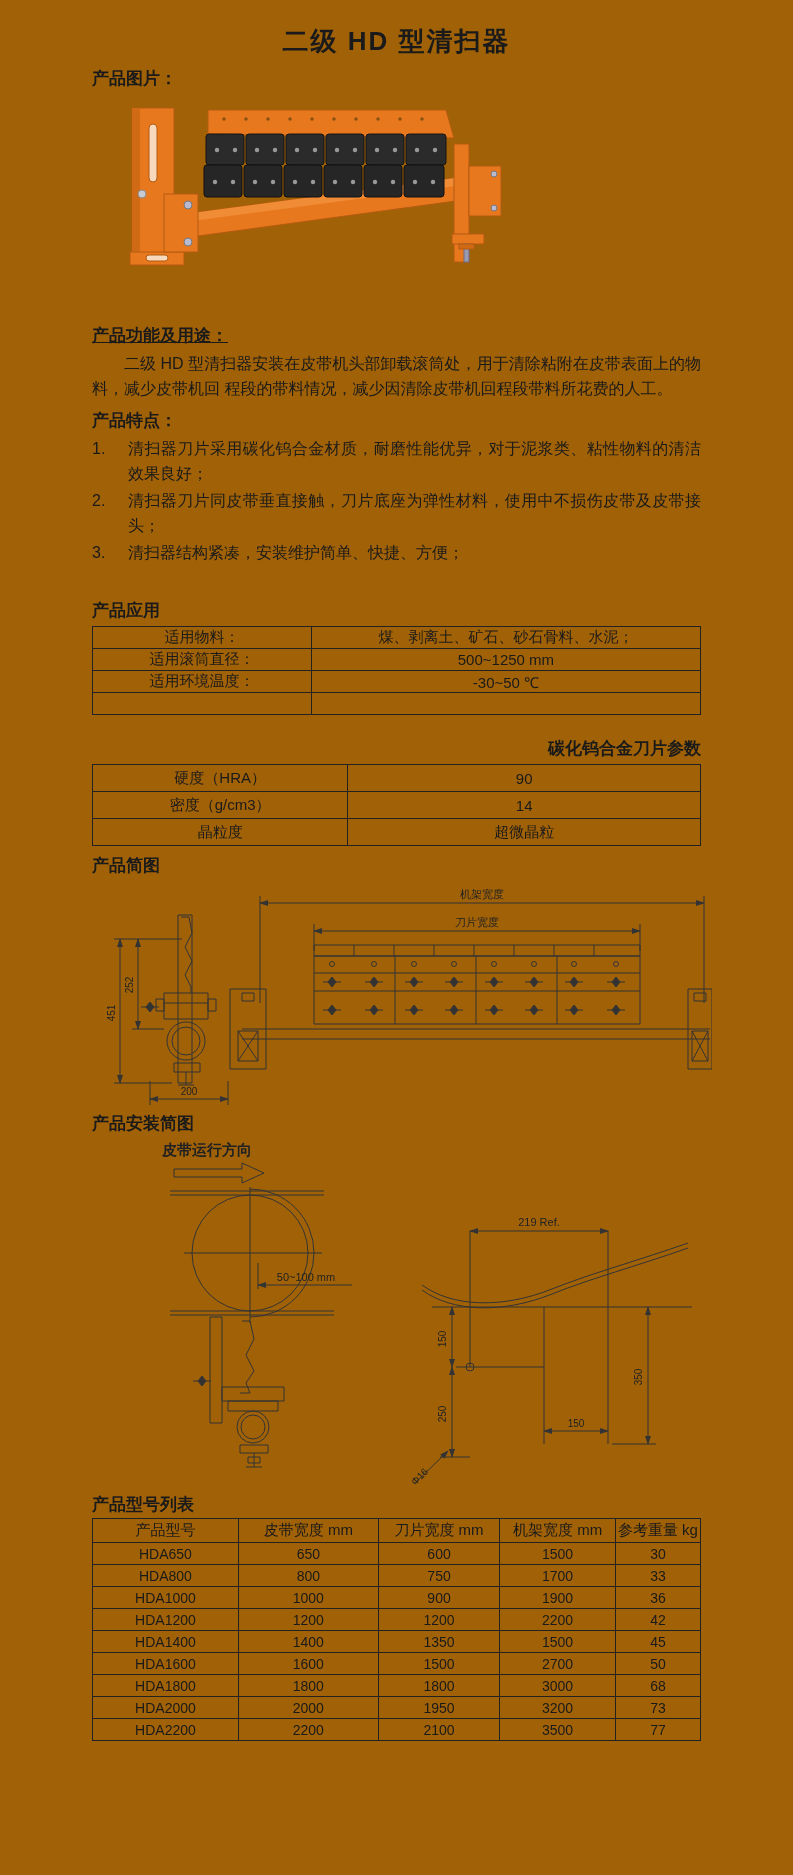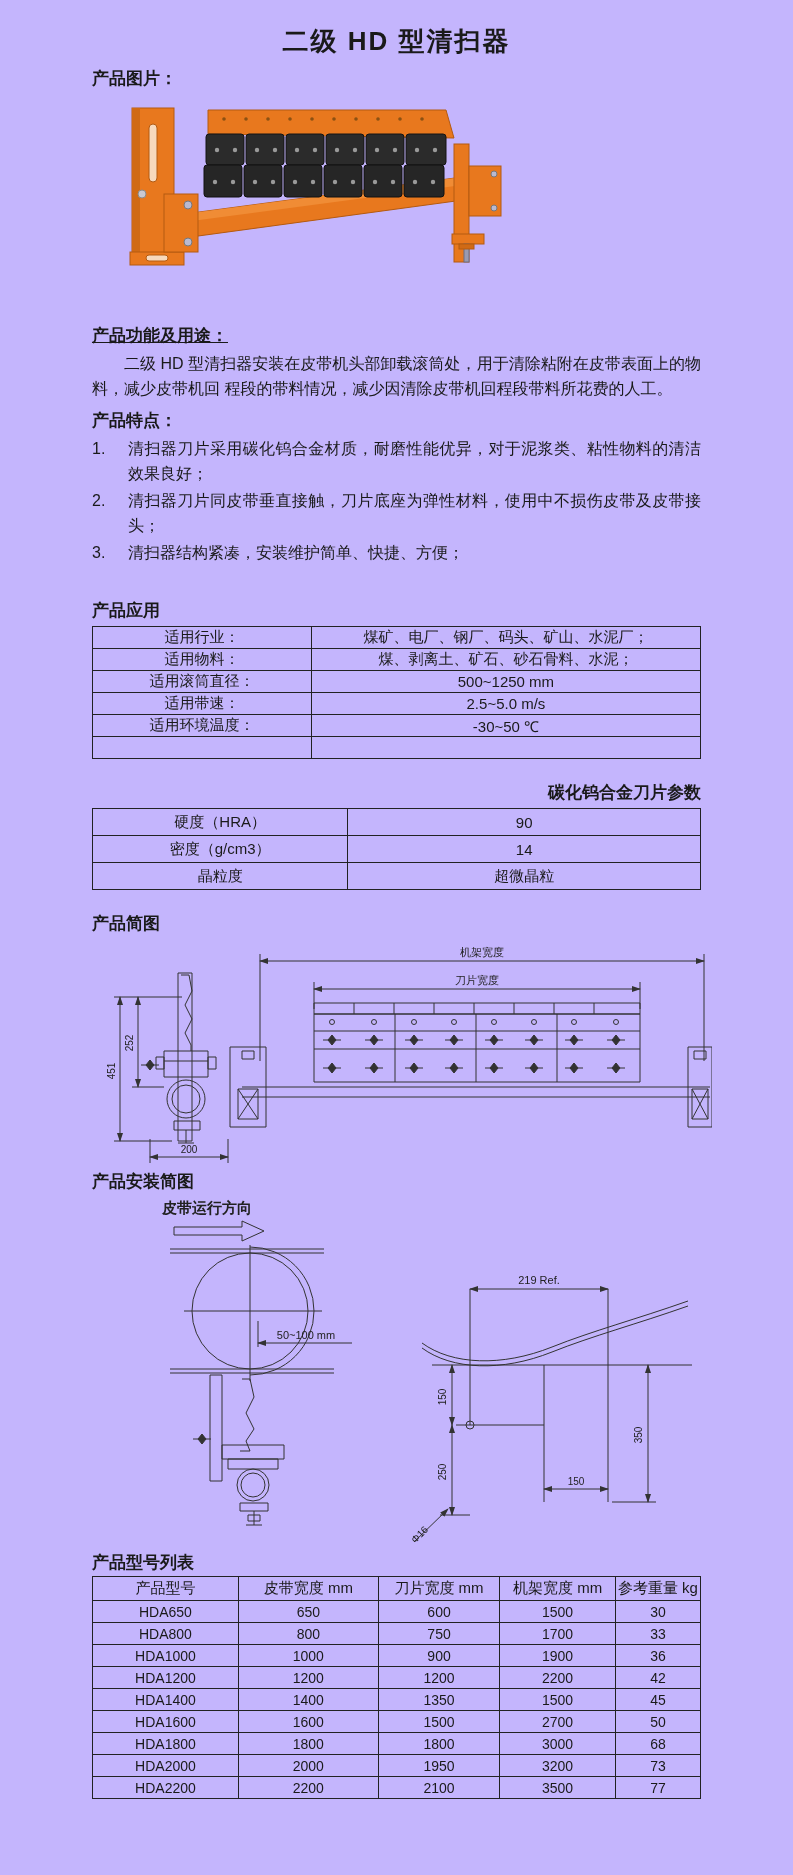--- a/index.html
+++ b/index.html
@@ -1,39 +1,39 @@
 <!DOCTYPE html>
 <html><head>
 <meta charset="utf-8">
 <style>
   * { margin:0; padding:0; box-sizing:border-box; }
   html,body { background:#ffffff; }
   body { font-family:"Liberation Sans", sans-serif; color:#1a1a1a; }
-  .page { position:relative; width:793px; height:1875px; margin:0 auto; background:#c4b5fd; overflow:hidden; }
+  .page { position:relative; width:793px; height:1875px; margin:0 auto; background:#a16207; overflow:hidden; }
   .content { padding:0 92px 0 92px; }
   .doc-title { padding-top:24px; text-align:center; font-size:26px; font-weight:bold; letter-spacing:2px; }
   .photo-label { margin-top:8px; font-size:17px; font-weight:bold; }
   .photo-wrap { margin-top:4px; margin-left:10px; width:460px; height:190px; }
   .sec-heading { font-size:17px; font-weight:bold; }
   .mt-func { margin-top:40px;text-decoration:underline; }
   .body-text { margin-top:4px; font-size:16px; line-height:25px; text-indent:2em; text-align:justify; }
   .mt-feat { margin-top:8px; }
   .feature-list { margin-top:4px; }
   .feature-item { display:flex; margin:2px 0; font-size:16px; line-height:25px; }
   .feature-num { width:24px; flex:none; }
   .feature-text { flex:1; padding-left:12px; text-align:justify; }
   .mt-app { margin-top:34px; }
   table { border-collapse:collapse; width:609px; margin-top:4px; table-layout:fixed; }
   td, th { border:1px solid #222; text-align:center; vertical-align:middle; font-weight:normal; }
   .app-table td { height:22px; font-size:15px; }
   .app-table td.c0 { width:36%; }
   .mt-params { margin-top:22px;text-align:right; }
   .params-table td { height:27px; font-size:15px; }
   .params-table td.c0 { width:42%; }
-  .mt-sketch { margin-top:22px; }
+  .mt-sketch { margin-top:8px; }
   .sketch-wrap { margin-top:4px; width:620px; height:225px; }
   .mt-install { margin-top:6px; }
   .install-wrap { margin-top:4px; width:620px; height:350px; }
   .mt-models { margin-top:4px; }
   .models-table { margin-top:2px; }
   .models-table th { height:24px; font-size:15px; }
   .models-table td { height:22px; font-size:14px; }
   .models-table .c0 { width:24%; } .models-table .c1 { width:23%; }
   .models-table .c2 { width:20%; } .models-table .c3 { width:19%; }
   .models-table .c4 { width:14%; }
@@ -160,34 +160,26 @@
     <div class="feature-item">
       <span class="feature-num">3.</span>
       <span class="feature-text">清扫器结构紧凑，安装维护简单、快捷、方便；</span>
     </div>
   </div>
 
   <div class="sec-heading mt-app">产品应用</div>
   <table class="app-table">
     <tbody>
       <tr>
-            <td class="c0">适用行业：</td>
-            <td>煤矿、电厂、钢厂、码头、矿山、水泥厂；</td>
-          </tr>
-      <tr>
             <td class="c0">适用物料：</td>
             <td>煤、剥离土、矿石、砂石骨料、水泥；</td>
           </tr>
       <tr>
             <td class="c0">适用滚筒直径：</td>
             <td>500~1250 mm</td>
-          </tr>
-      <tr>
-            <td class="c0">适用带速：</td>
-            <td>2.5~5.0 m/s</td>
           </tr>
       <tr>
             <td class="c0">适用环境温度：</td>
             <td>-30~50 ℃</td>
           </tr>
       <tr>
             <td class="c0"></td>
             <td></td>
           </tr>
     </tbody>

